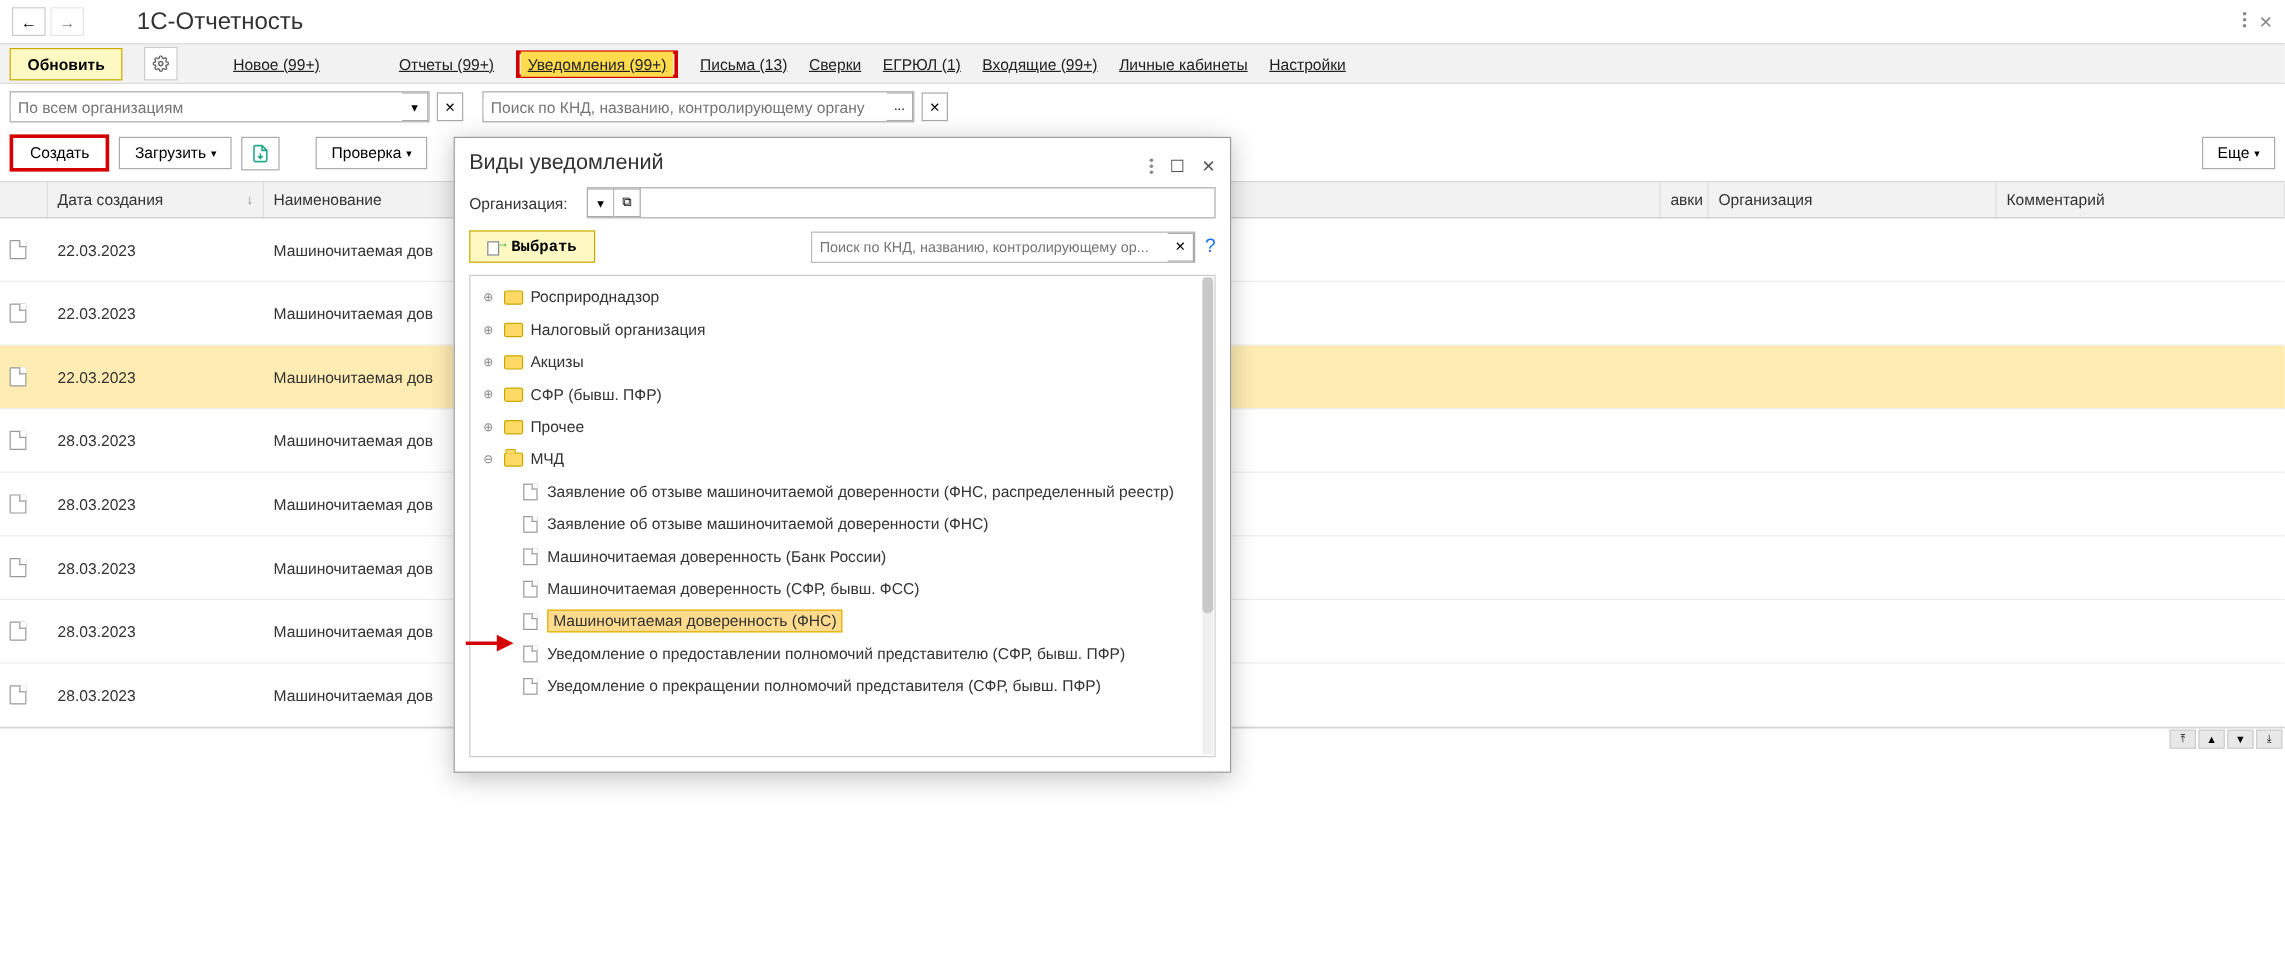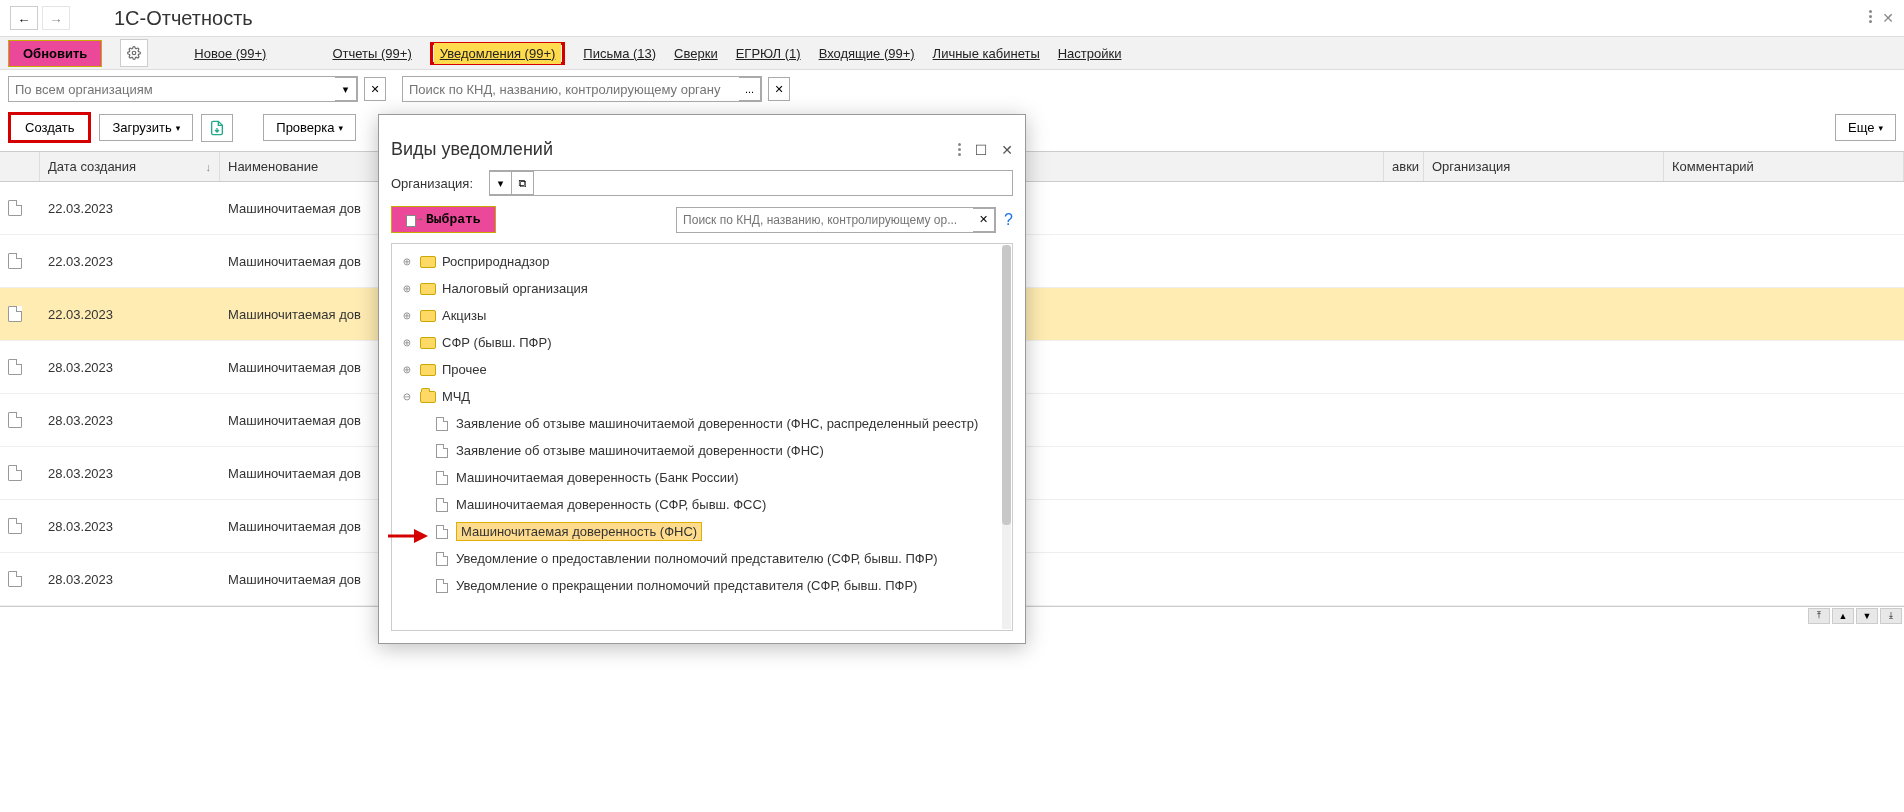--- a/index.html
+++ b/index.html
@@ -6,21 +6,21 @@
     body { font-family: Arial, sans-serif; font-size: 13px; color: #333; background: #fff; width: 1904px; height: 812px; position: relative; overflow: hidden; }
     .titlebar { display: flex; align-items: center; height: 36px; padding: 0 10px; }
     .nav-btn { width: 28px; height: 24px; border: 1px solid #ccc; background: #fff; margin-right: 4px; display: flex; align-items: center; justify-content: center; cursor: pointer; }
     .page-title { font-size: 20px; margin-left: 40px; }
     .titlebar-right { margin-left: auto; display: flex; gap: 10px; }
     .icon-dots-v { display: inline-flex; flex-direction: column; gap: 2px; }
     .icon-dots-v span { width: 3px; height: 3px; background: #888; border-radius: 50%; }
     .close-x { font-size: 14px; color: #888; cursor: pointer; }
 
     .toolbar-tabs { display: flex; align-items: center; background: #f2f2f2; height: 34px; padding: 0 8px; gap: 18px; border-top: 1px solid #ddd; border-bottom: 1px solid #ddd; }
-    .btn-yellow { background: #ec4899; border: 1px solid #c9a800; padding: 5px 14px; font-weight: bold; cursor: pointer; font-size: 13px; }
+    .btn-yellow { background: #fef9c3; border: 1px solid #c9a800; padding: 5px 14px; font-weight: bold; cursor: pointer; font-size: 13px; }
     .btn-gear { width: 28px; height: 28px; border: 1px solid #ccc; background: #fff; display: flex; align-items: center; justify-content: center; cursor: pointer; }
     .tab-link { text-decoration: underline; color: #222; cursor: pointer; }
     .tab-link.active { background: #ffdb4d; padding: 3px 6px; }
     .red-box { border: 3px solid #d40000; padding: 2px 4px; }
     .red-box-tight { border: 3px solid #d40000; padding: 1px; }
 
     .filter-row { display: flex; align-items: center; padding: 6px 8px; gap: 6px; }
     .org-select { display: flex; align-items: center; border: 1px solid #aaa; width: 350px; height: 26px; }
     .org-select input { border: none; flex: 1; padding: 0 6px; font-size: 13px; outline: none; color: #888; }
     .small-btn { width: 22px; height: 24px; border: 1px solid #aaa; background: #fff; display: flex; align-items: center; justify-content: center; cursor: pointer; font-size: 11px; border-left: none; }
@@ -49,21 +49,21 @@
     .tr.selected { background: #ffecb3; }
     .td { padding: 0 8px; height: 100%; display: flex; align-items: center; }
     .doc-icon { display: inline-block; width: 14px; height: 16px; border: 1px solid #999; border-radius: 1px; position: relative; background: #fff; }
     .doc-icon::after { content: ''; position: absolute; top: -1px; right: -1px; width: 5px; height: 5px; background: #fff; border-left: 1px solid #999; border-bottom: 1px solid #999; }
 
     .table-footer { display: flex; justify-content: flex-end; border-top: 1px solid #ccc; height: 18px; align-items: center; padding-right: 2px; gap: 2px; }
     .scroll-btn { width: 22px; height: 16px; background: #e8e8e8; border: 1px solid #ccc; display: flex; align-items: center; justify-content: center; font-size: 9px; cursor: pointer; }
 
     
     .modal { position: absolute; top: 114px; left: 378px; width: 648px; height: 530px; background: #fff; border: 1px solid #999; box-shadow: 0 4px 20px rgba(0,0,0,0.25); display: flex; flex-direction: column; }
-    .modal-header { display: flex; align-items: center; padding: 24px 12px 6px; }
+    .modal-header { display: flex; align-items: flex-end; padding: 10px 12px 6px; }
     .modal-title { font-size: 18px; flex: 1; }
     .modal-header-icons { display: flex; gap: 14px; align-items: center; }
     .modal-header-icons span { cursor: pointer; color: #555; font-size: 14px; }
     .modal-row { display: flex; align-items: center; padding: 4px 12px; gap: 16px; }
     .org-input-wrap { display: flex; flex: 1; border: 1px solid #aaa; height: 26px; }
     .org-input-wrap input { border: none; flex: 1; padding: 0 6px; font-size: 13px; outline: none; }
     .modal-toolbar { display: flex; align-items: center; padding: 6px 12px; gap: 8px; }
     .modal-search { flex: 1; display: flex; border: 1px solid #aaa; height: 26px; margin-left: auto; max-width: 320px; }
     .modal-search input { border: none; flex: 1; padding: 0 6px; font-size: 12px; outline: none; color: #888; }
     .help-q { color: #1a73e8; font-size: 16px; cursor: pointer; }

